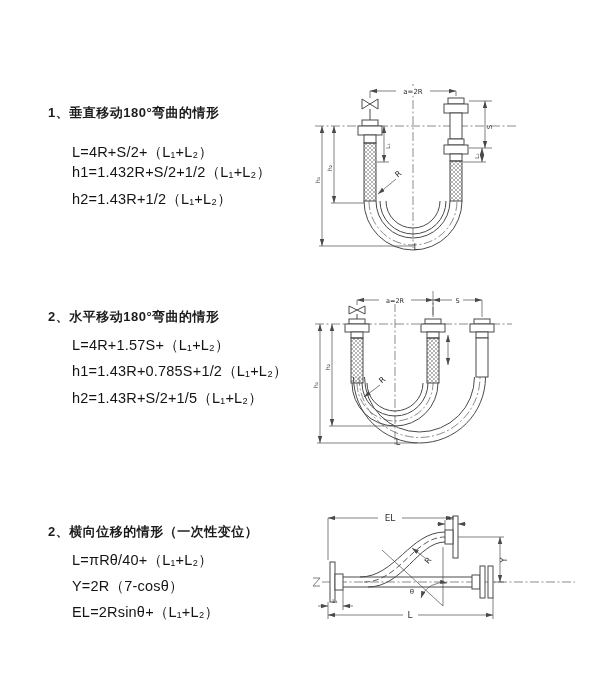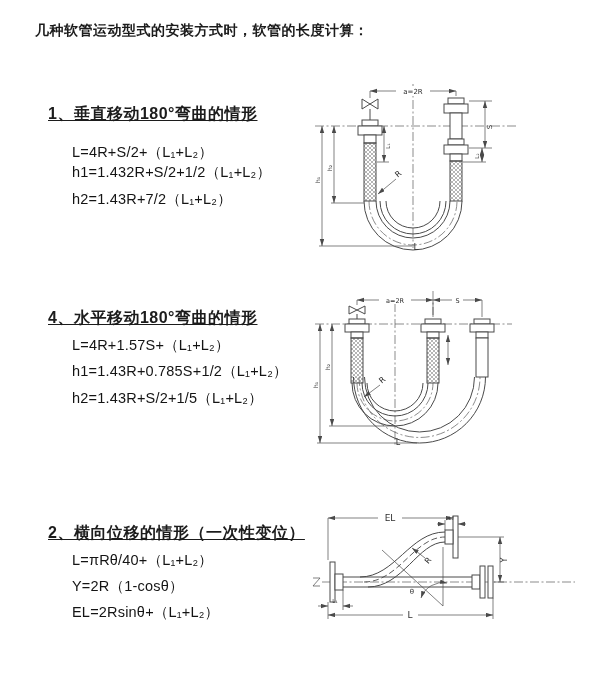--- a/index.html
+++ b/index.html
@@ -1,56 +1,55 @@
 <!DOCTYPE html>
 <html><head>
 <meta charset="utf-8">
 <style>
   html,body{margin:0;padding:0;background:#ffffff;}
   .page{
     position:relative;width:600px;height:675px;background:#fff;overflow:hidden;
     font-family:"Liberation Sans","DejaVu Sans",sans-serif;color:#1c1c1c;
   }
   .title{position:absolute;left:35px;top:22px;font-size:14px;font-weight:bold;letter-spacing:.5px;}
-  .sec-heading{position:absolute;font-size:16px;font-weight:bold;letter-spacing:.5px;text-decoration:underline;}
+  .sec-heading{position:absolute;font-size:13px;font-weight:bold;letter-spacing:.5px;}
   .formula{position:absolute;font-size:14.5px;color:#141414;letter-spacing:.2px;}
   .diag{position:absolute;}
   svg text{fill:#2e2e2e;font-family:"DejaVu Sans","Liberation Sans",sans-serif;}
   .ln{fill:none;stroke:#4a4a4a;stroke-width:1;}
   .dim{fill:none;stroke:#4a4a4a;stroke-width:.7;}
   .cdash{fill:none;stroke:#5a5a5a;stroke-width:.7;stroke-dasharray:9 2.5 2 2.5;}
   .hdash{fill:none;stroke:#4a4a4a;stroke-width:.9;stroke-dasharray:6 3;}
   .fit{fill:#fff;stroke:#4a4a4a;stroke-width:1;}
   .lblbg{fill:#fff;}
 </style>
 </head>
 <body>
 
 <div class="page">
 
-  <div class="title">几种软管运动型式的安装方式时，软管的长度计算：</div>
 
   <div>
     <div class="sec-heading" style="left:48px;top:104px">1、垂直移动180°弯曲的情形</div>
     <div class="formula" style="left:72px;top:143px">L=4R+S/2+（L₁+L₂）</div>
     <div class="formula" style="left:72px;top:163px">h1=1.432R+S/2+1/2（L₁+L₂）</div>
-    <div class="formula" style="left:72px;top:190px">h2=1.43R+7/2（L₁+L₂）</div>
+    <div class="formula" style="left:72px;top:190px">h2=1.43R+1/2（L₁+L₂）</div>
   </div>
 
   <div>
-    <div class="sec-heading" style="left:48px;top:308px">4、水平移动180°弯曲的情形</div>
+    <div class="sec-heading" style="left:48px;top:308px">2、水平移动180°弯曲的情形</div>
     <div class="formula" style="left:72px;top:336px">L=4R+1.57S+（L₁+L₂）</div>
     <div class="formula" style="left:72px;top:362px">h1=1.43R+0.785S+1/2（L₁+L₂）</div>
     <div class="formula" style="left:72px;top:389px">h2=1.43R+S/2+1/5（L₁+L₂）</div>
   </div>
 
   <div>
     <div class="sec-heading" style="left:48px;top:523px">2、横向位移的情形（一次性变位）</div>
     <div class="formula" style="left:72px;top:551px">L=πRθ/40+（L₁+L₂）</div>
-    <div class="formula" style="left:72px;top:577px">Y=2R（1-cosθ）</div>
+    <div class="formula" style="left:72px;top:577px">Y=2R（7-cosθ）</div>
     <div class="formula" style="left:72px;top:603px">EL=2Rsinθ+（L₁+L₂）</div>
   </div>
 
   <svg class="diag" style="left:312px;top:78px" width="225" height="175" viewBox="0 0 225 175">
     <defs>
       <marker id="ar1" markerWidth="8" markerHeight="6" refX="7" refY="2.2" orient="auto-start-reverse" markerUnits="userSpaceOnUse">
         <path d="M0,0 L7,2.2 L0,4.4 Z" fill="#4a4a4a"></path>
       </marker>
       <pattern id="hatch1" width="4" height="4" patternUnits="userSpaceOnUse">
         <path d="M0,4 L4,0 M0,0 L4,4" stroke="#6a6a6a" stroke-width="0.5" fill="none"></path>

